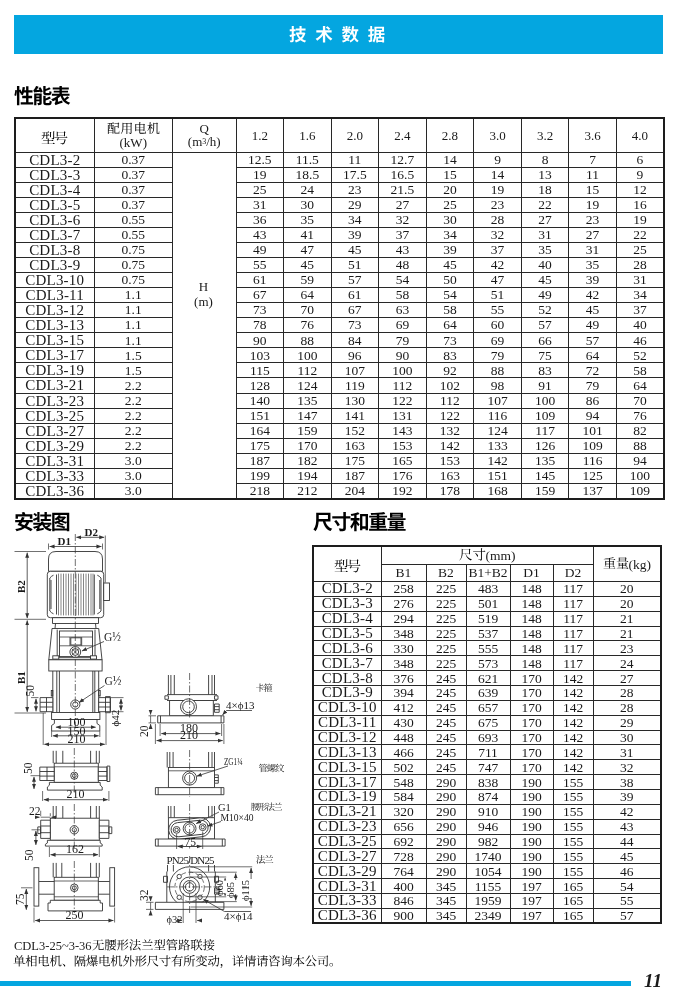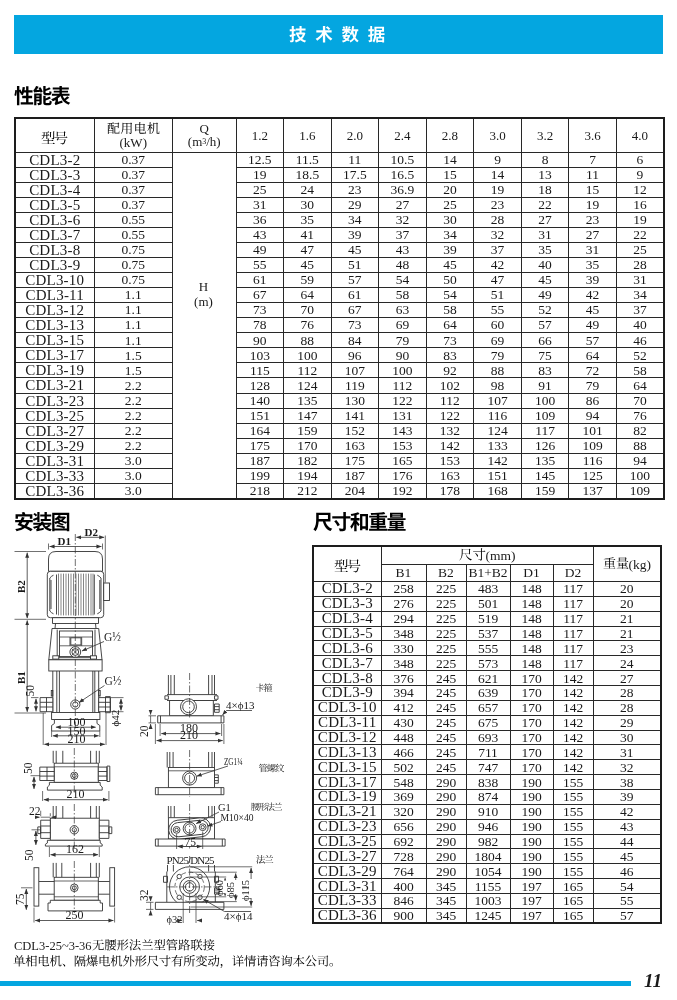--- a/index.html
+++ b/index.html
@@ -141,21 +141,21 @@
 <td class="lat">3.6</td>
 <td class="lat">4.0</td>
 </tr>
 <tr style="height:15.07px">
         <td class="mod">CDL3-2</td>
         <td>0.37</td>
 <td rowspan="23" class="hm"></td>
 <td>12.5</td>
         <td>11.5</td>
         <td>11</td>
-        <td>10.5</td>
+        <td>12.7</td>
         <td>14</td>
         <td>9</td>
         <td>8</td>
         <td>7</td>
         <td>6</td>
 </tr>
 <tr style="height:15.07px">
         <td class="mod">CDL3-3</td>
         <td>0.37</td>
 <td>19</td>
@@ -167,21 +167,21 @@
         <td>13</td>
         <td>11</td>
         <td>9</td>
 </tr>
 <tr style="height:15.07px">
         <td class="mod">CDL3-4</td>
         <td>0.37</td>
 <td>25</td>
         <td>24</td>
         <td>23</td>
-        <td>36.9</td>
+        <td>21.5</td>
         <td>20</td>
         <td>19</td>
         <td>18</td>
         <td>15</td>
         <td>12</td>
 </tr>
 <tr style="height:15.07px">
         <td class="mod">CDL3-5</td>
         <td>0.37</td>
 <td>31</td>
@@ -623,21 +623,21 @@
         <td class="mod">CDL3-17</td>
         <td>548</td>
         <td>290</td>
         <td>838</td>
         <td>190</td>
         <td>155</td>
         <td>38</td>
       </tr>
 <tr style="height:14.87px">
         <td class="mod">CDL3-19</td>
-        <td>369</td>
+        <td>584</td>
         <td>290</td>
         <td>874</td>
         <td>190</td>
         <td>155</td>
         <td>39</td>
       </tr>
 <tr style="height:14.87px">
         <td class="mod">CDL3-21</td>
         <td>320</td>
         <td>290</td>
@@ -661,21 +661,21 @@
         <td>290</td>
         <td>982</td>
         <td>190</td>
         <td>155</td>
         <td>44</td>
       </tr>
 <tr style="height:14.87px">
         <td class="mod">CDL3-27</td>
         <td>728</td>
         <td>290</td>
-        <td>1804</td>
+        <td>1740</td>
         <td>190</td>
         <td>155</td>
         <td>45</td>
       </tr>
 <tr style="height:14.87px">
         <td class="mod">CDL3-29</td>
         <td>764</td>
         <td>290</td>
         <td>1054</td>
         <td>190</td>
@@ -688,30 +688,30 @@
         <td>345</td>
         <td>1155</td>
         <td>197</td>
         <td>165</td>
         <td>54</td>
       </tr>
 <tr style="height:14.87px">
         <td class="mod">CDL3-33</td>
         <td>846</td>
         <td>345</td>
-        <td>1003</td>
+        <td>1959</td>
         <td>197</td>
         <td>165</td>
         <td>55</td>
       </tr>
 <tr style="height:14.87px">
         <td class="mod">CDL3-36</td>
         <td>900</td>
         <td>345</td>
-        <td>1245</td>
+        <td>2349</td>
         <td>197</td>
         <td>165</td>
         <td>57</td>
       </tr>
 </tbody>
   </table>
 
 <svg style="position:absolute;left:0;top:528px" width="310" height="412" viewBox="0 528 310 412" fill="none" stroke="#333" stroke-width="0.9" font-family="Liberation Serif" font-size="11">
 <defs>
 <marker id="ar" viewBox="0 0 10 10" refX="9.5" refY="5" markerWidth="6.5" markerHeight="6.5" orient="auto-start-reverse">

